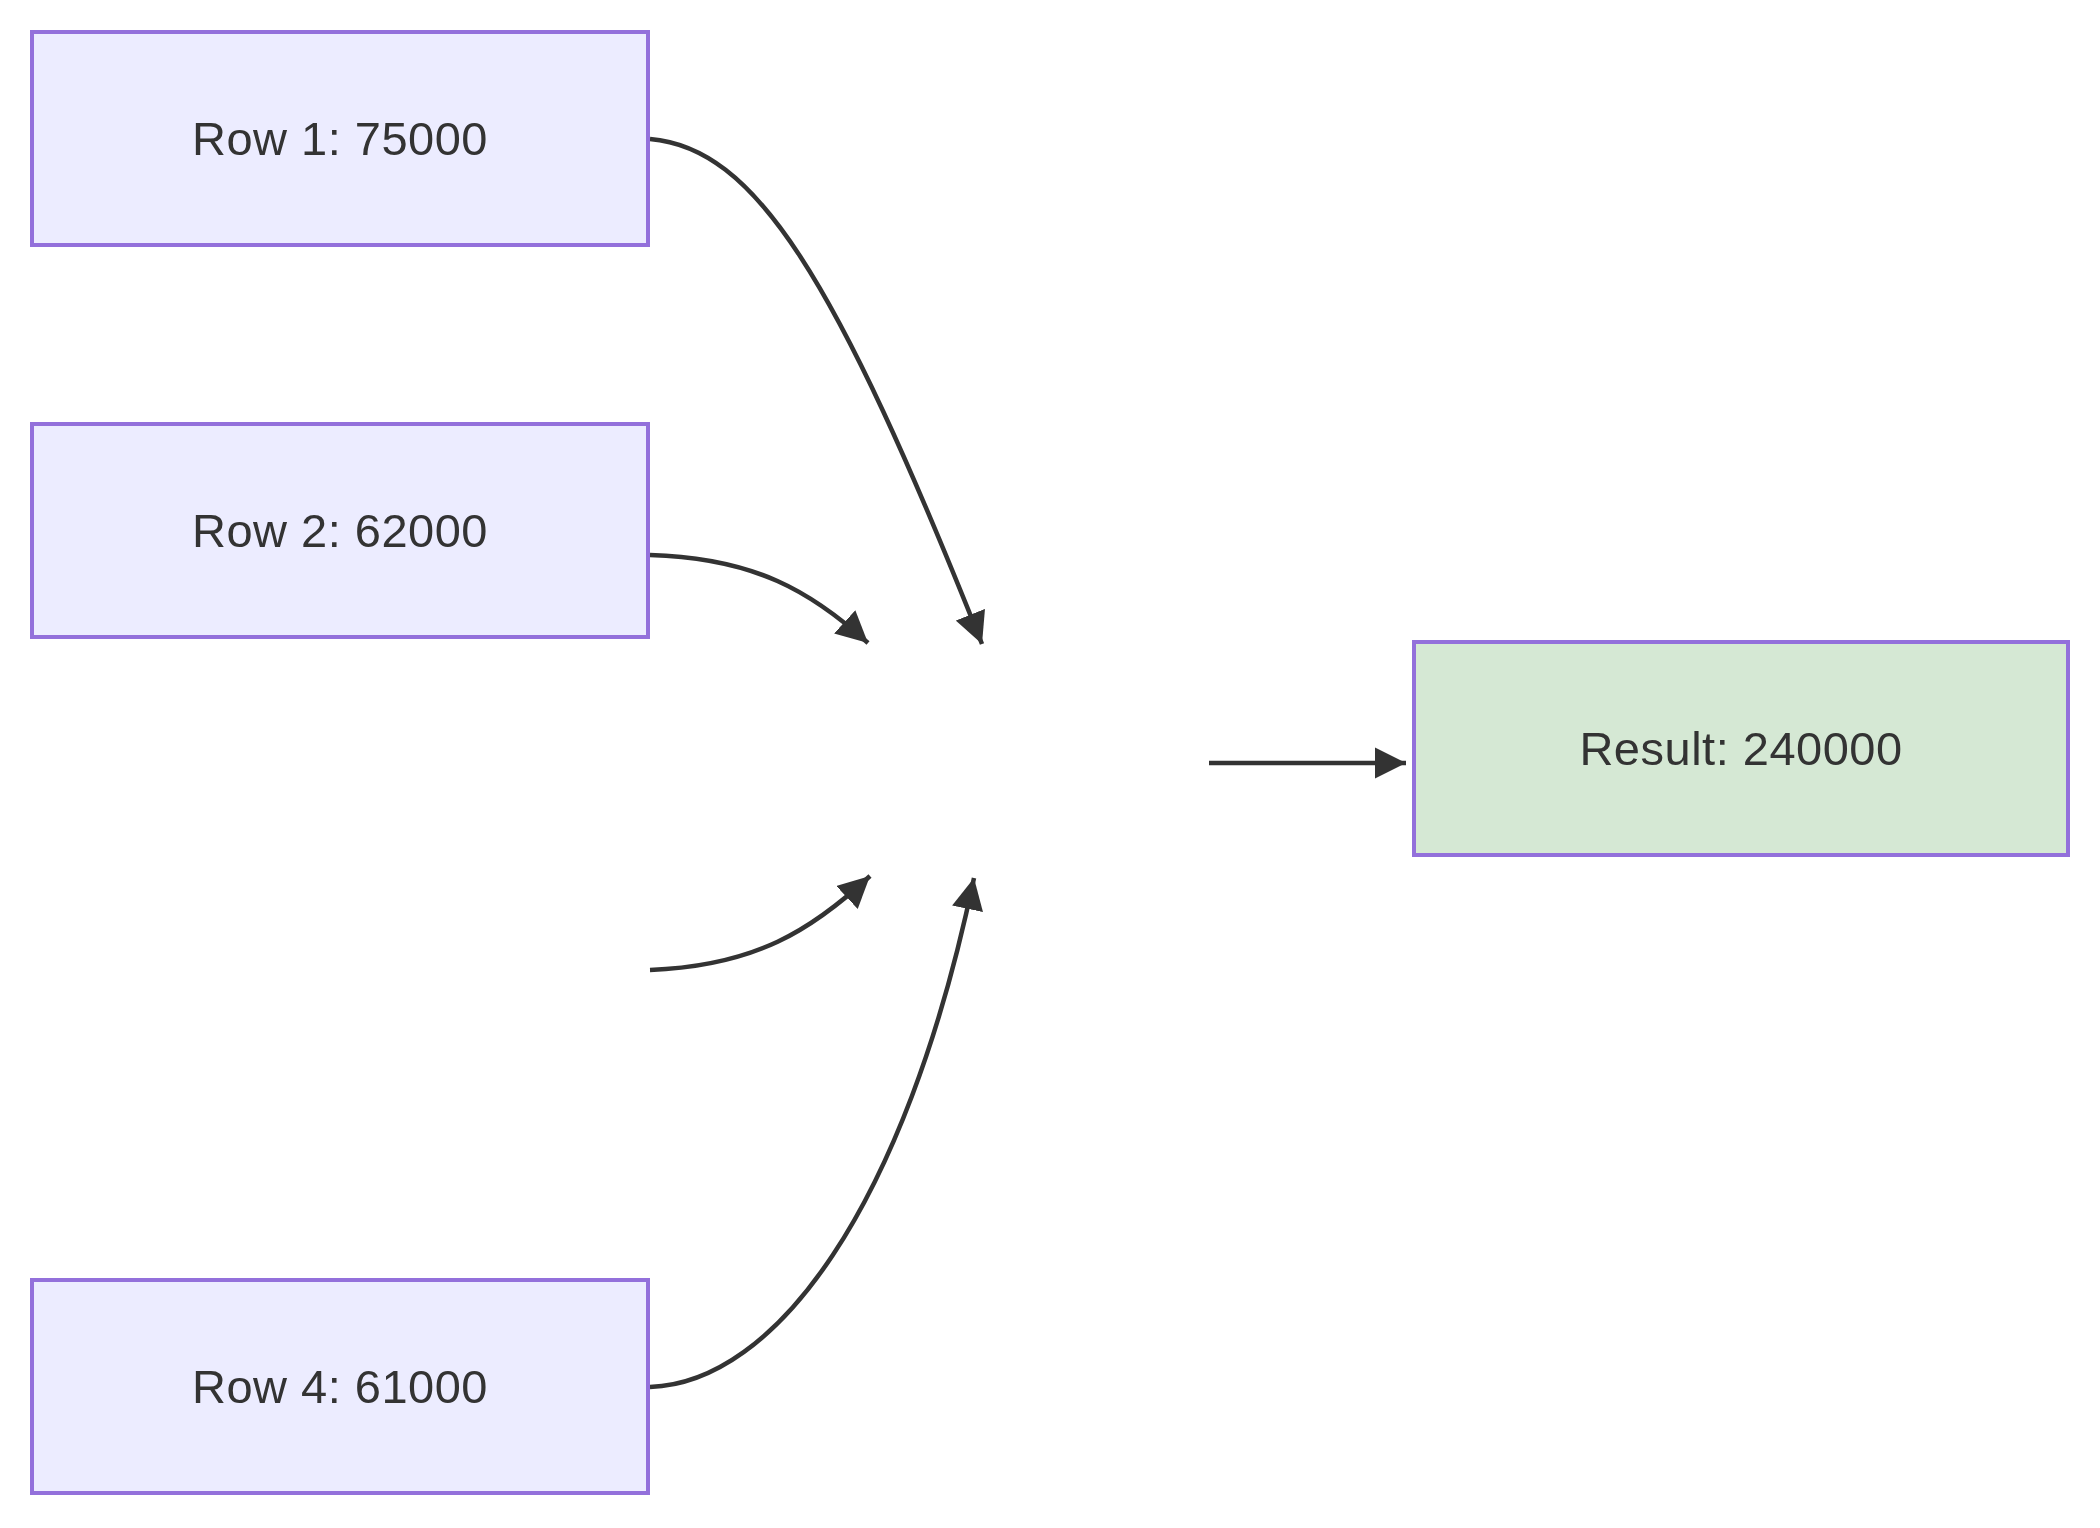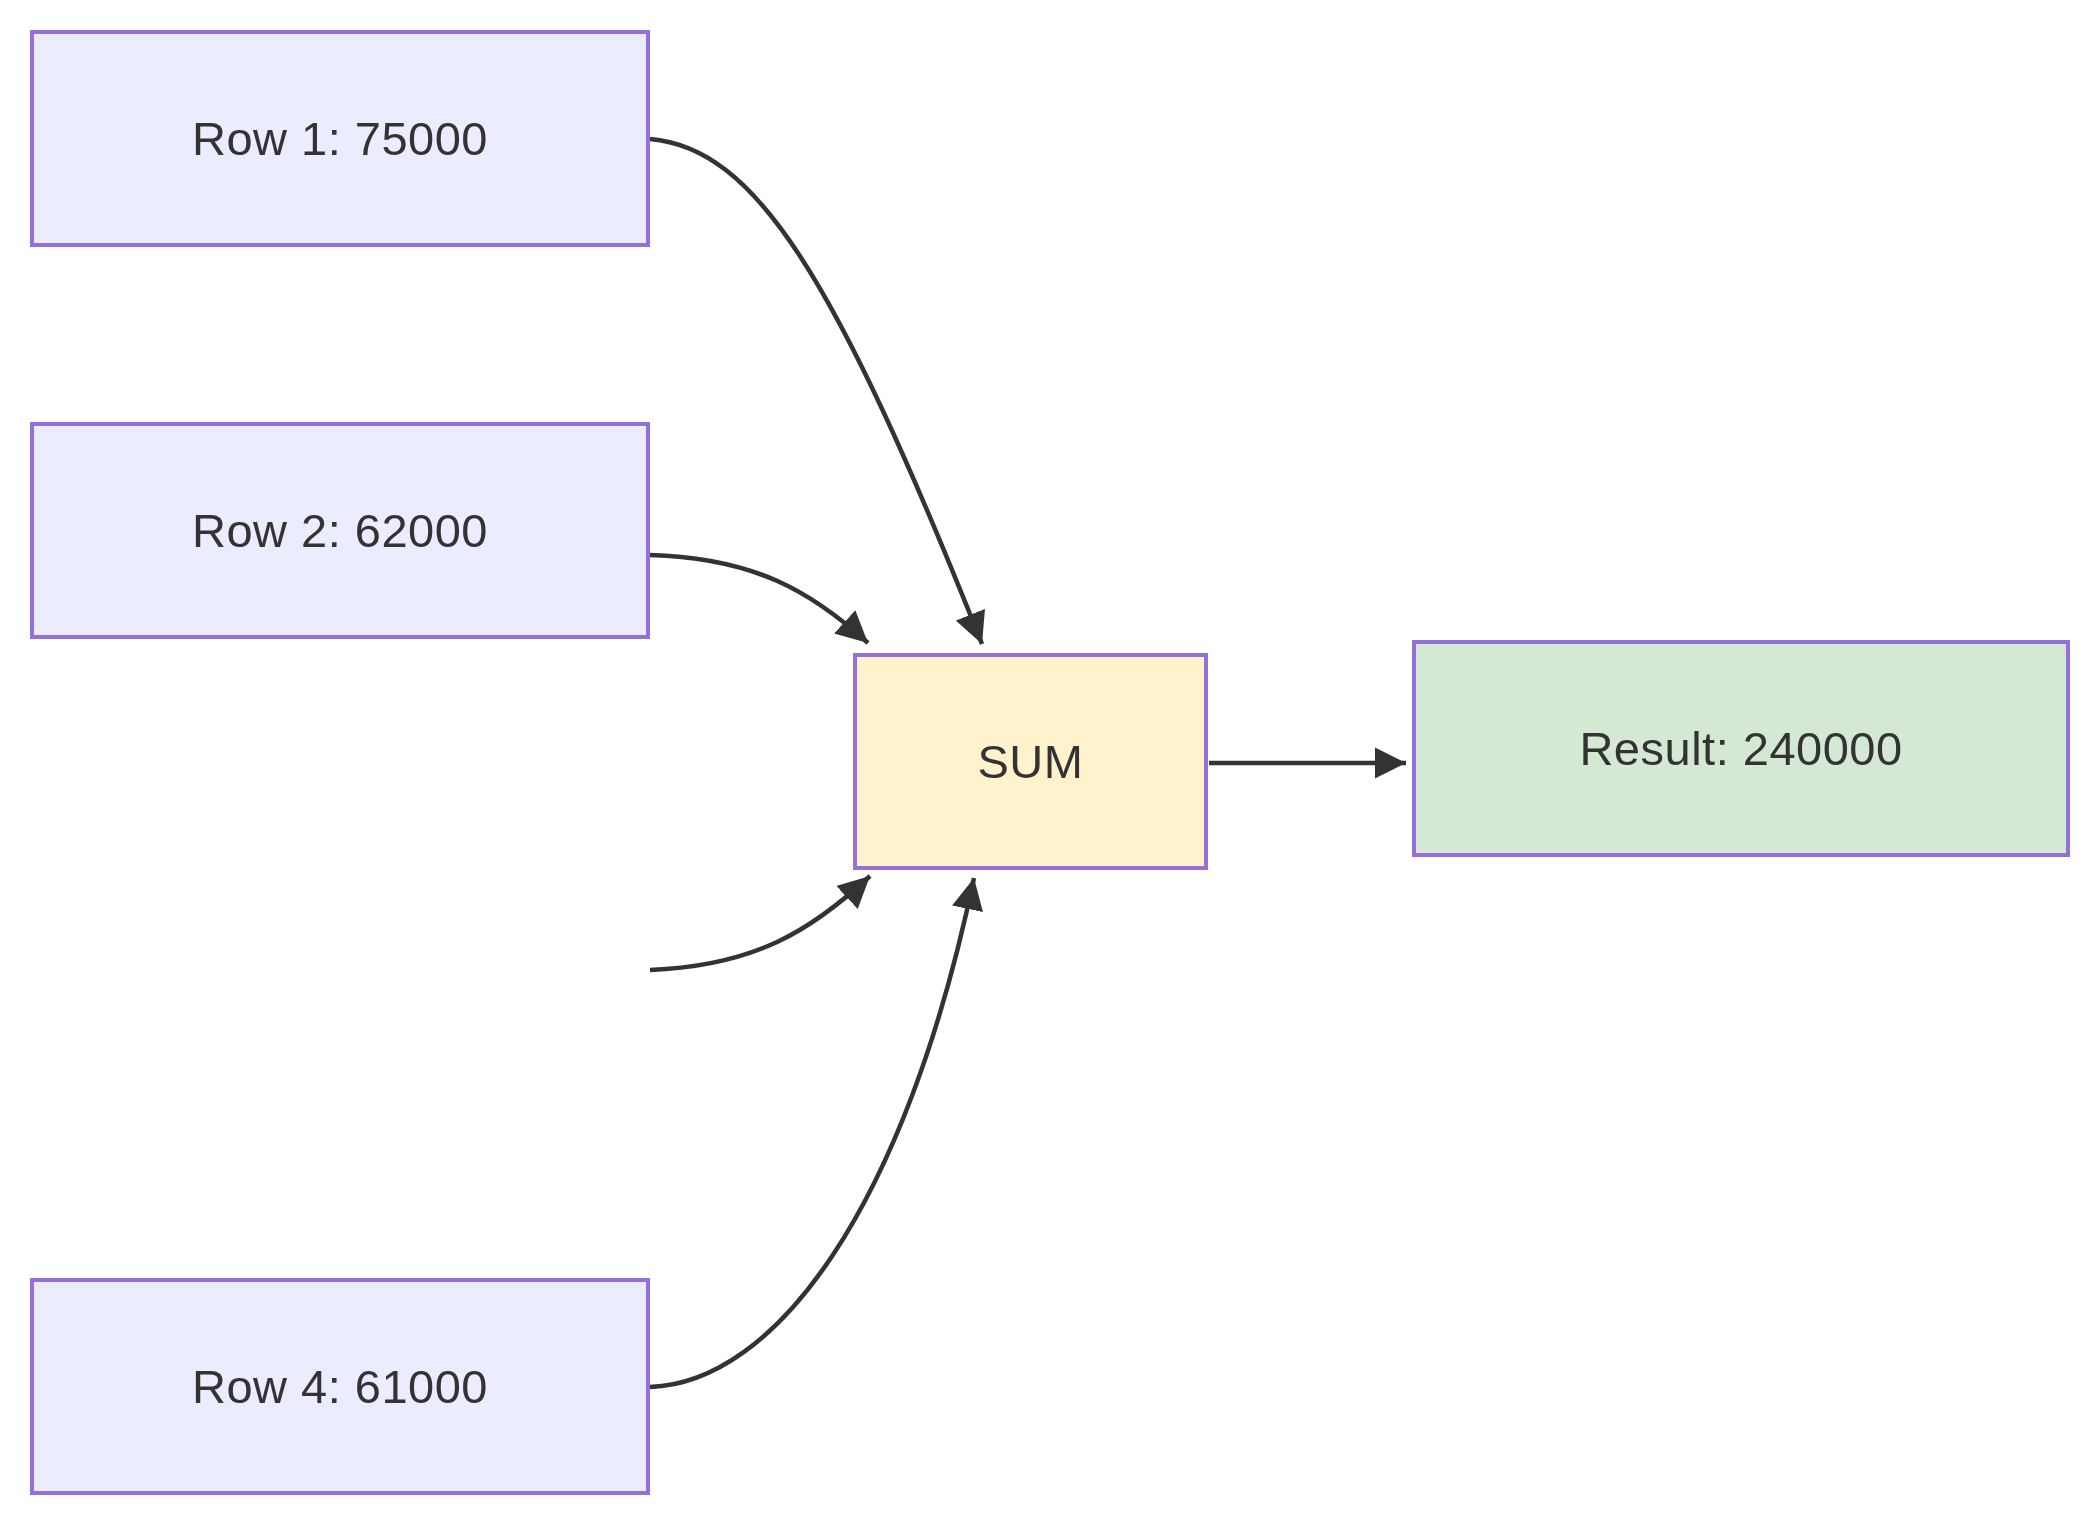--- a/index.html
+++ b/index.html
@@ -79,21 +79,18 @@
 
   <div class="node node-input" id="node-row2">
     <span>Row 2: 62000</span>
   </div>
 
 
   <div class="node node-input" id="node-row4">
     <span>Row 4: 61000</span>
   </div>
 
-  <div class="node" id="node-sum">
-    <span>SUM</span>
-  </div>
 
   <div class="node" id="node-result">
     <span>Result: 240000</span>
   </div>
 
 </div>
 
 </body></html>

